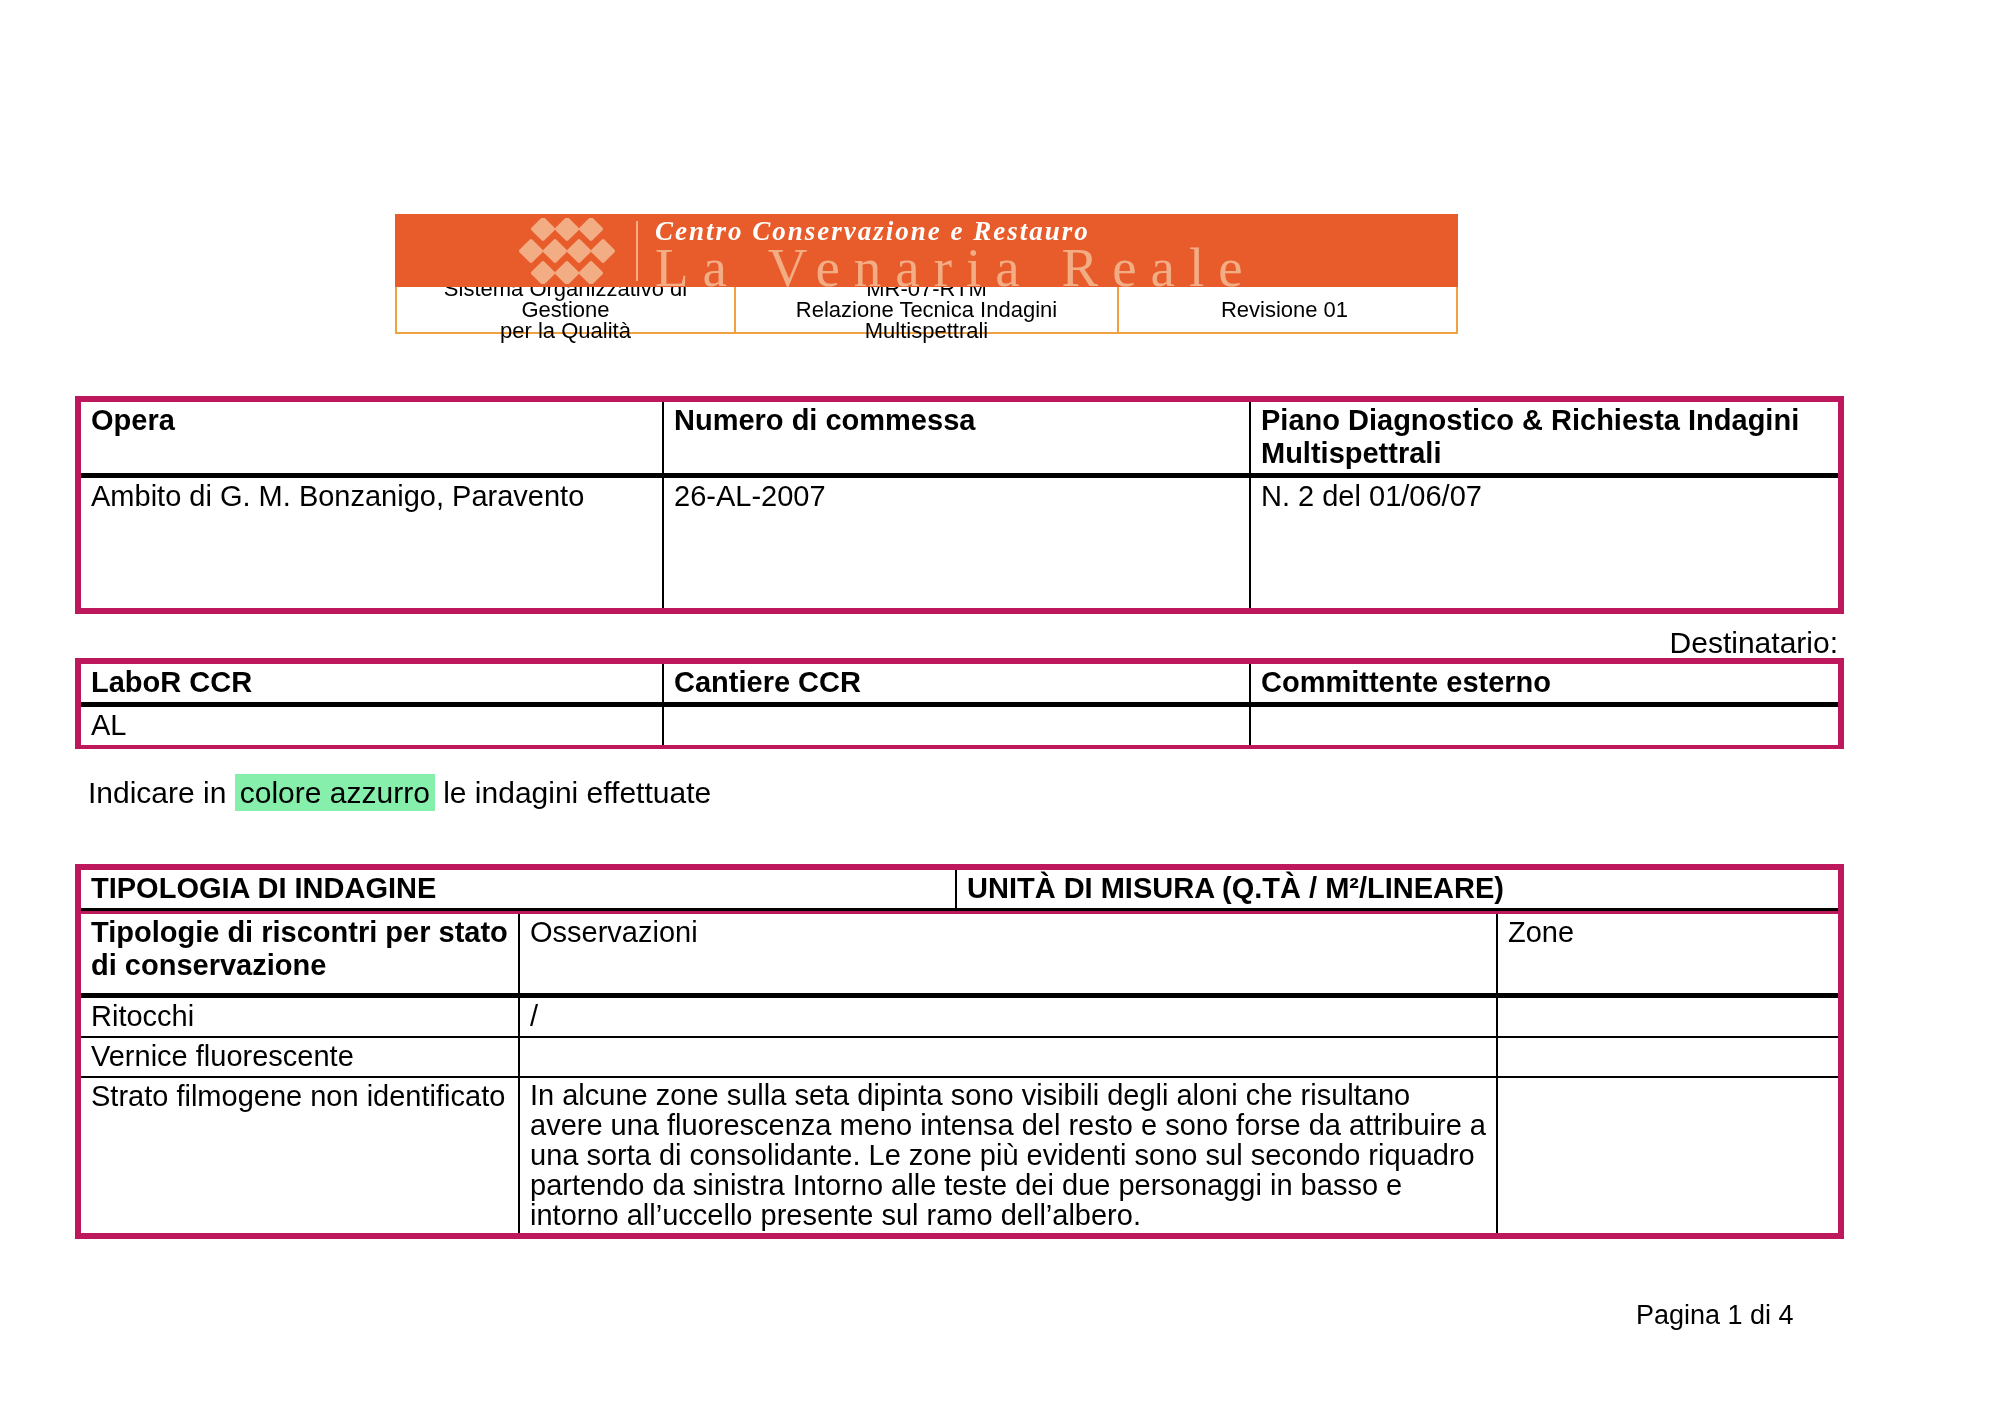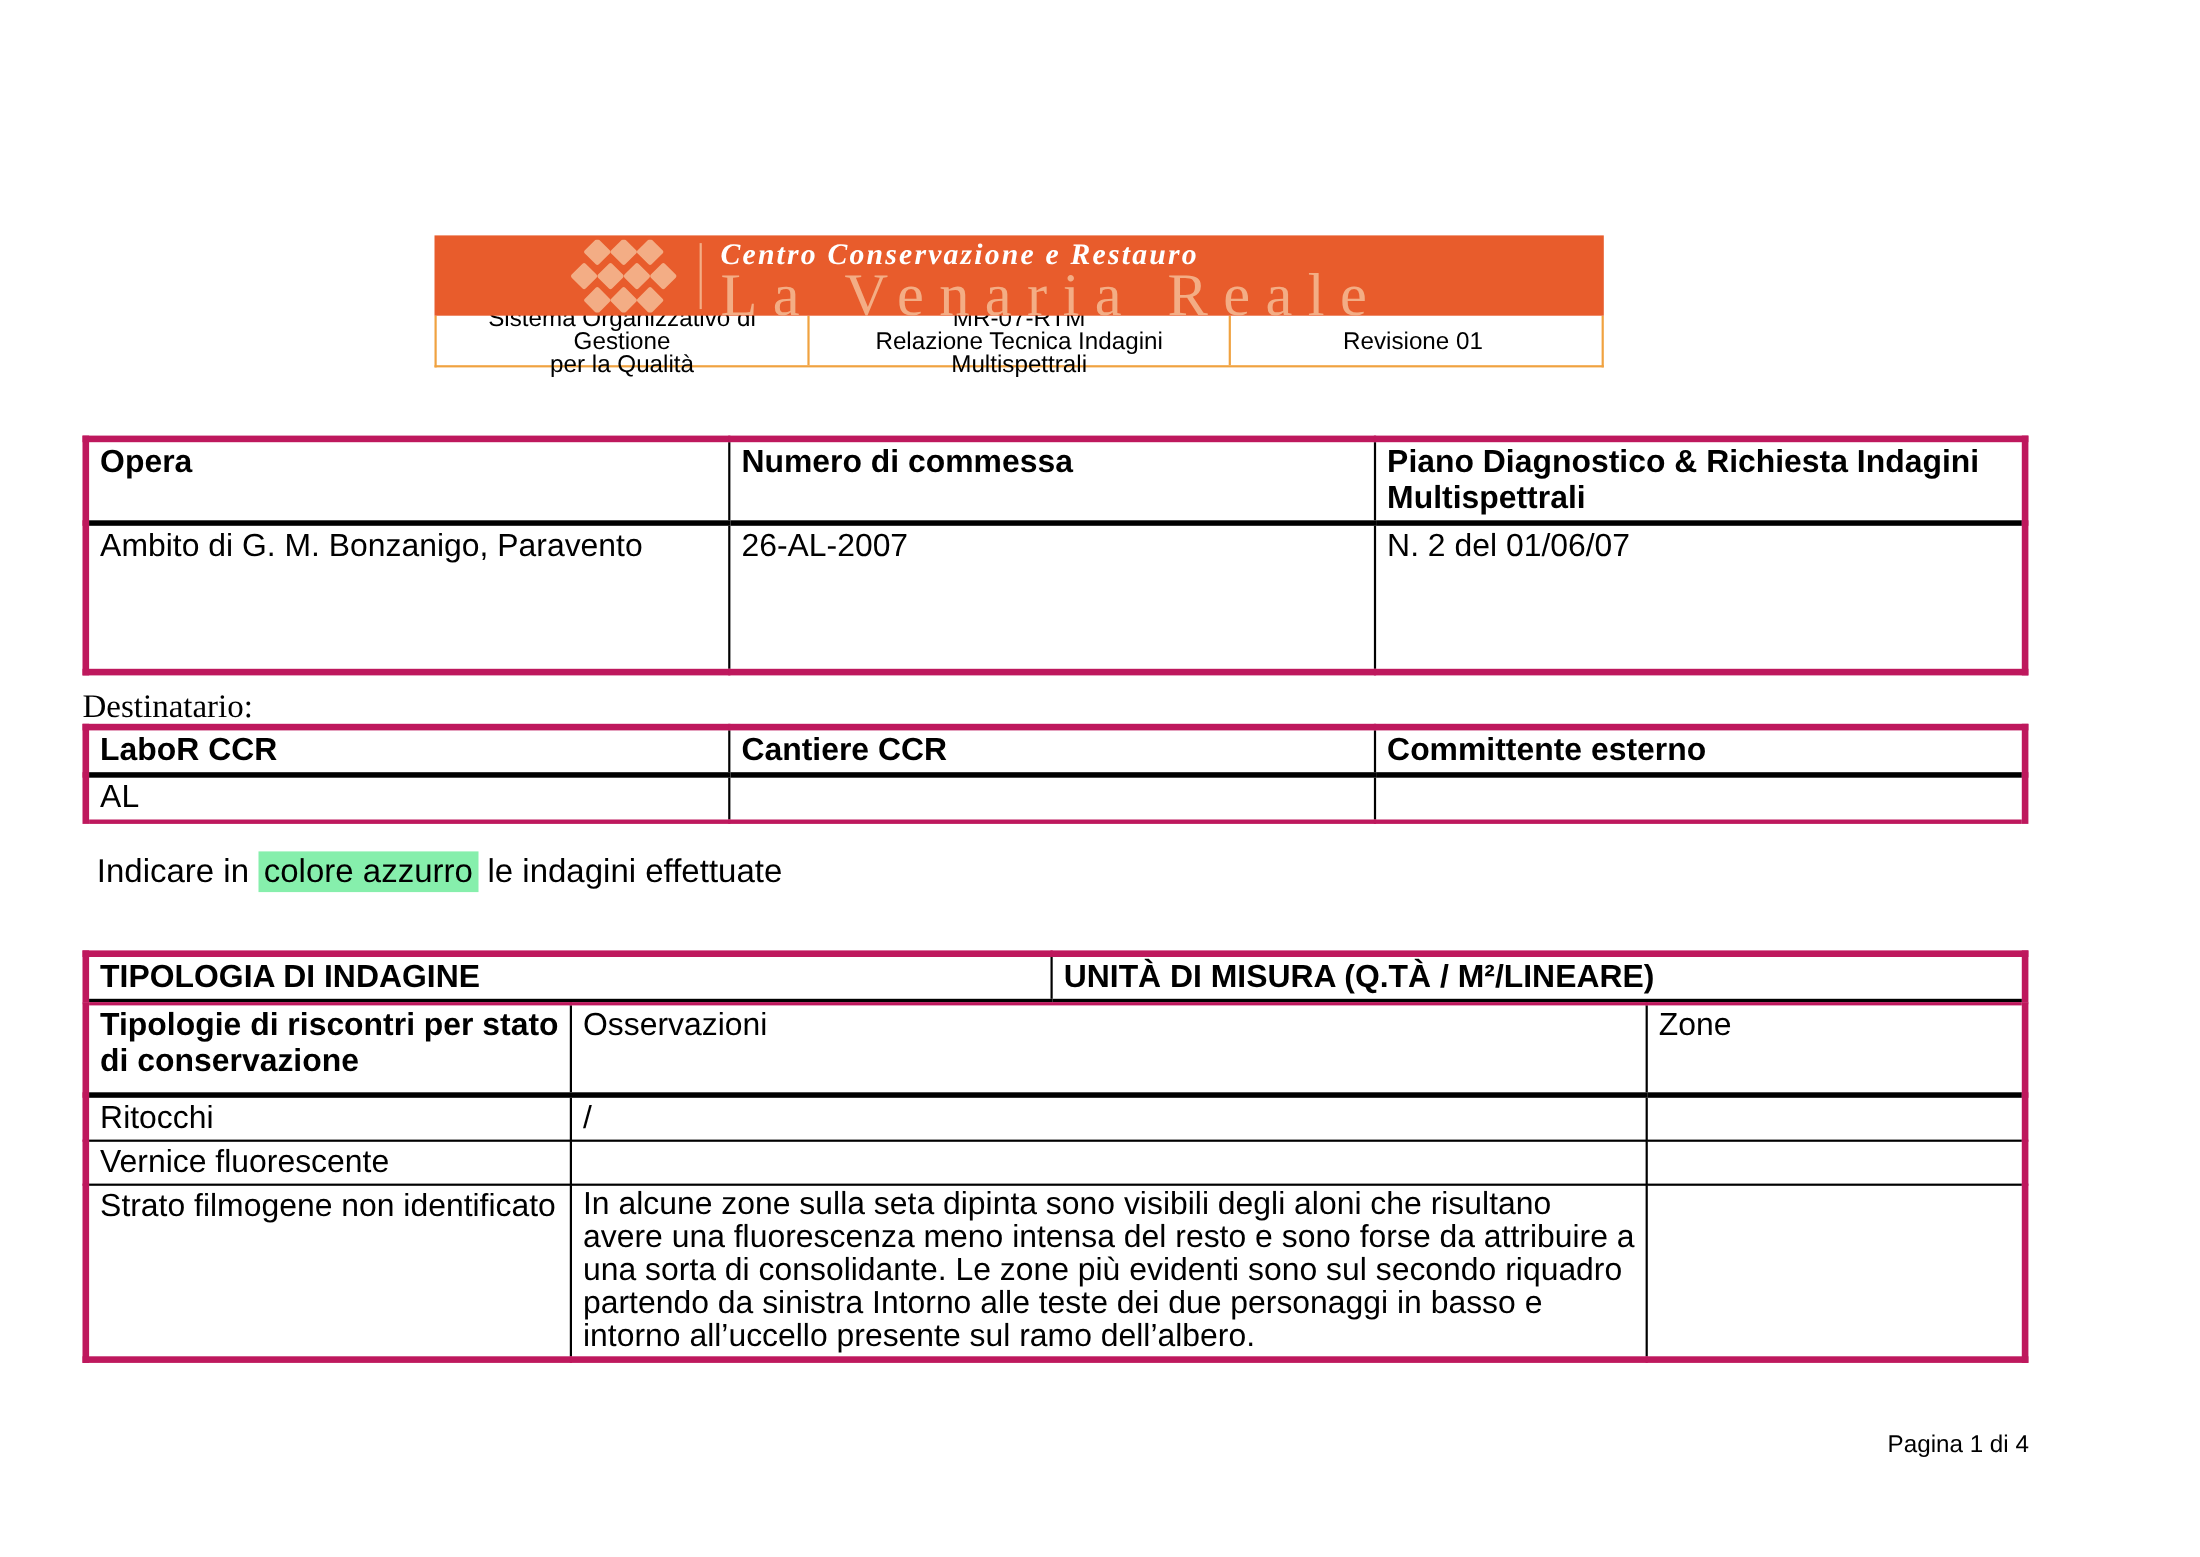--- a/index.html
+++ b/index.html
@@ -35,34 +35,34 @@
   .meta-cell.c2 { width:385px; border-left:2px solid #F0A240; border-right:2px solid #F0A240; }
   .meta-cell.c3 { width:331px; }
 
   
   table.doc { border-collapse:collapse; table-layout:fixed; font-size:29px; border:6px solid #be185d; background:#fff; }
   table.doc td { border:2px solid #000; vertical-align:top; padding:2px 10px 3px 10px; text-align:left; overflow:hidden; }
   .b { font-weight:bold; }
   tr.thick td { border-bottom-width:5px; }
 
   .opera-table { position:absolute; left:75px; top:396px; }
-  .dest-title  { position:absolute; left:75px; top:626px; width:1763px; text-align:left; font-size:30px;font-family:Liberation Serif, serif; }
+  .dest-title  { position:absolute; left:75px; top:626px; width:1763px; text-align:right; font-size:30px; }
   .dest-table  { position:absolute; left:75px; top:658px; border-bottom-width:4px !important; }
 
   .note-line { position:absolute; left:88px; top:776px; font-size:30px; }
   .hl { background:#86efac; padding:2px 5px; }
 
   .indagine-block { position:absolute; left:75px; top:864px; width:1763px; }
   .indagine-block table.doc { width:1763px; }
   table.t3a { border-bottom-width:2px; }
   table.t3b { border-top-width:3px; margin-top:-2px; }
   td.center { text-align:center; }
   td.obs { line-height:30px; }
 
-  .footer { position:absolute; left:1716px; top:1300px; font-size:22px; }
+  .footer { position:absolute; left:1636px; top:1300px; font-size:27px; }
 </style>
 </head>
 <body>
 
 <div class="page">
 
   <div class="header-block">
     <div class="banner">
       <svg class="logo-svg" width="100" height="66" viewBox="0 0 100 66">
         <g fill="#F3AD85">

